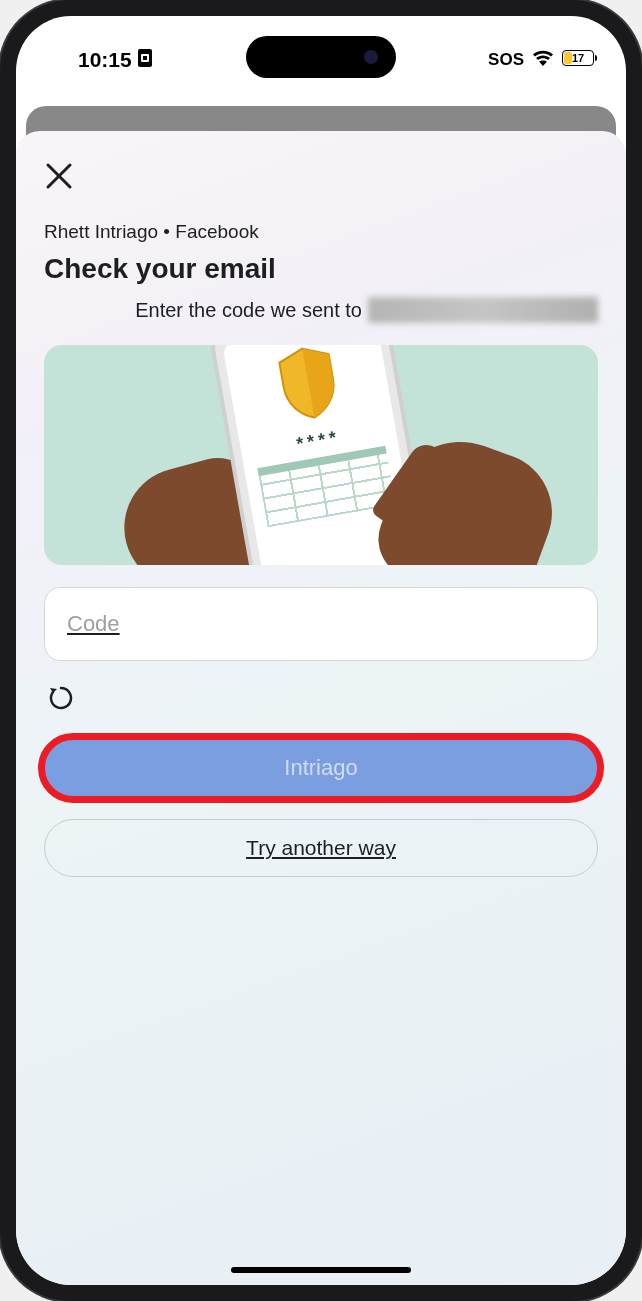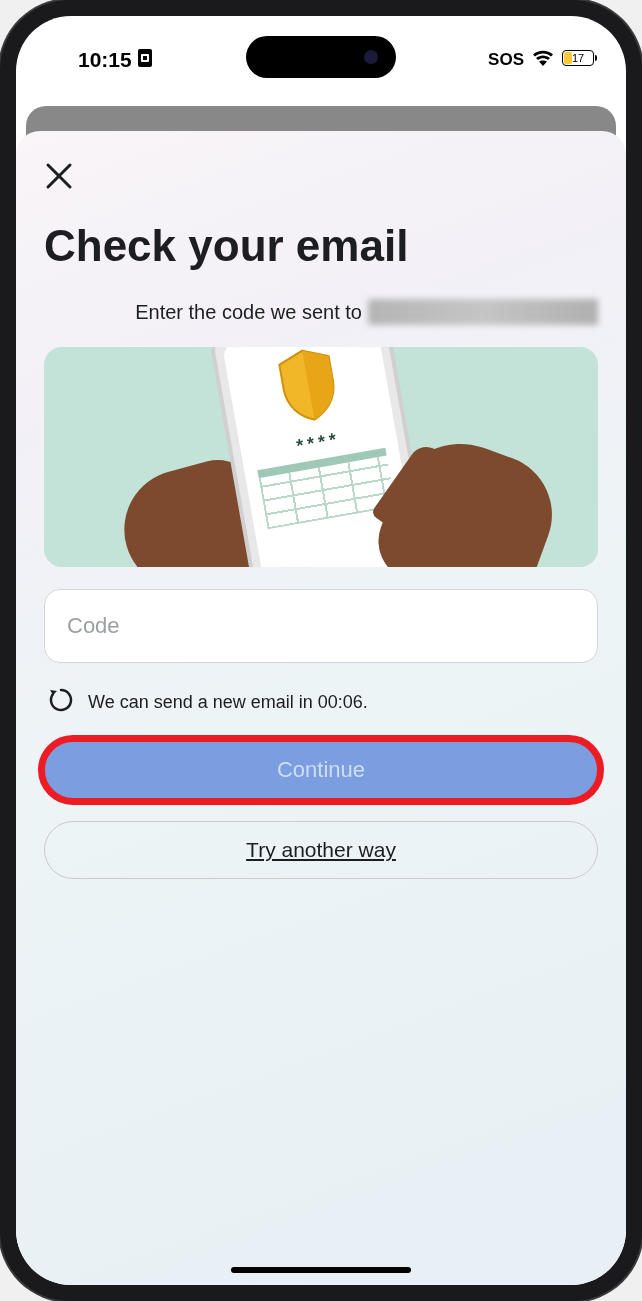--- a/index.html
+++ b/index.html
@@ -119,21 +119,21 @@
       background: #f9c834;
       border-radius: 2px;
     }
     
     .battery-text {
       position: absolute;
       left: 50%;
       top: 50%;
       transform: translate(-50%, -50%);
       font-size: 11px;
-      font-weight: 400;
+      font-weight: 700;
     }
     
     .sheet-backdrop {
       position: absolute;
       top: 90px;
       left: 0;
       right: 0;
       height: 60px;
       background: #888;
       border-radius: 20px 20px 0 0;
@@ -158,24 +158,24 @@
       margin-bottom: 30px;
     }
     
     .breadcrumb {
       font-size: 19px;
       color: #1c1e21;
       margin-bottom: 10px;
     }
     
     .page-title {
-      font-size: 44px;
+      font-size: 28px;
       font-weight: 700;
       color: #1c1e21;
-      margin-bottom: 28px;
+      margin-bottom: 12px;
     }
     
     .subtitle {
       font-size: 20px;
       color: #1c1e21;
       margin-bottom: 22px;
       display: flex;
       align-items: center;
       gap: 6px;
       justify-content: flex-end;
@@ -286,20 +286,21 @@
       width: 100%;
       height: 74px;
       background: #fff;
       border: 1px solid #d4d6d9;
       border-radius: 16px;
       padding: 0 22px;
       font-size: 22px;
       color: #1c1e21;
       margin-bottom: 24px;
       outline: none;
+      text-decoration: underline;
     }
     
     .code-input::placeholder {
       color: #9da0a3;
     }
     
     .resend-row {
       display: flex;
       align-items: center;
       gap: 14px;
@@ -410,20 +411,21 @@
 
     <div class="modal-sheet">
       
       <div class="close-btn">
         <svg width="30" height="30" viewBox="0 0 30 30">
           <line x1="4" y1="4" x2="26" y2="26" stroke="#1c1e21" stroke-width="3" stroke-linecap="round"></line>
           <line x1="26" y1="4" x2="4" y2="26" stroke="#1c1e21" stroke-width="3" stroke-linecap="round"></line>
         </svg>
       </div>
       
+      <div class="breadcrumb">Rhett Intriago • Facebook</div>
       
       <h1 class="page-title">Check your email</h1>
       
       <div class="subtitle">
         <span>Enter the code we sent to</span>
         <span class="redacted"></span>
       </div>
       
       <div class="illustration">
         <div class="illus-hand-left"></div>
@@ -443,25 +445,24 @@
       
       <input type="text" class="code-input" placeholder="Code" style="">
       
       <div class="resend-row">
         <span>
           <svg class="refresh-icon" viewBox="0 0 26 26">
             <path d="M13 3 A10 10 0 1 1 5 7" fill="none" stroke="#1c1e21" stroke-width="2.5" stroke-linecap="round"></path>
             <path d="M2 3 L5 8 L9 4 Z" fill="#1c1e21"></path>
           </svg>
         </span>
-        <span class="resend-text">We can send a new email in 00:06.</span>
       </div>
       
       <div class="continue-wrapper">
-        <button class="continue-btn">Continue</button>
+        <button class="continue-btn">Intriago</button>
         <div class="continue-highlight"></div>
       </div>
       
       <button class="alt-btn">Try another way</button>
       
     </div>
 
     <div class="home-indicator"></div>
 
   </div>

